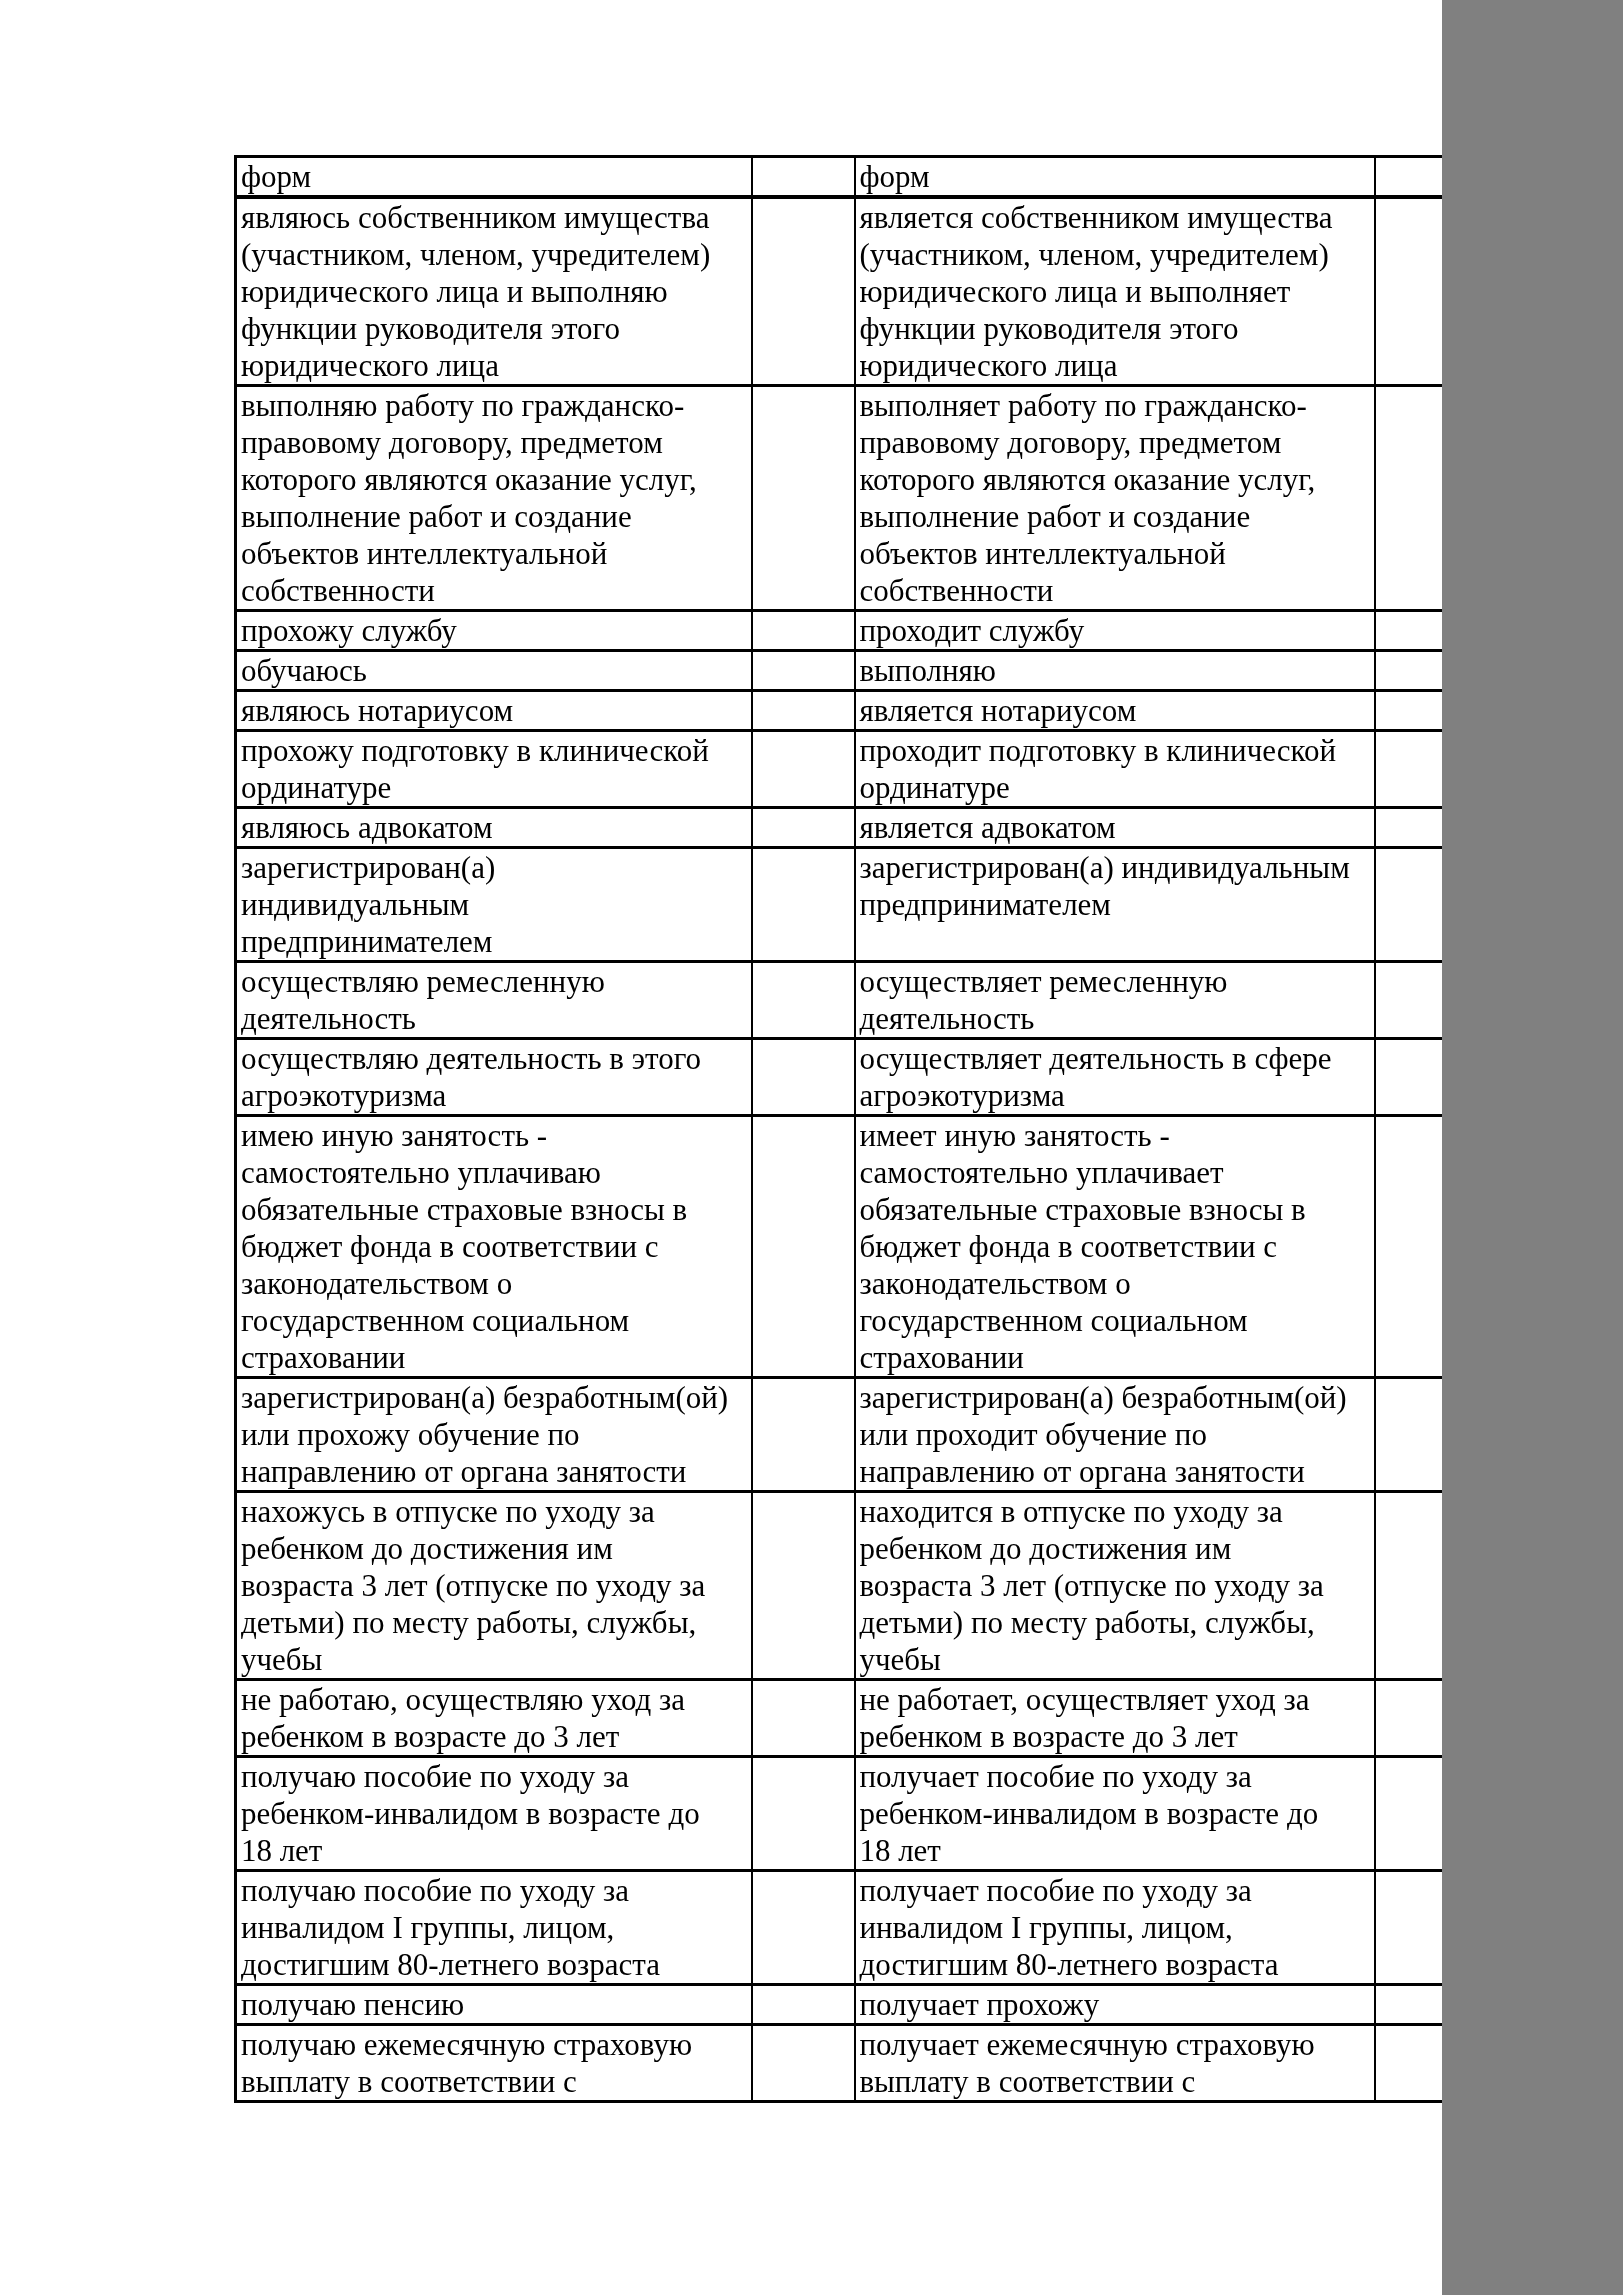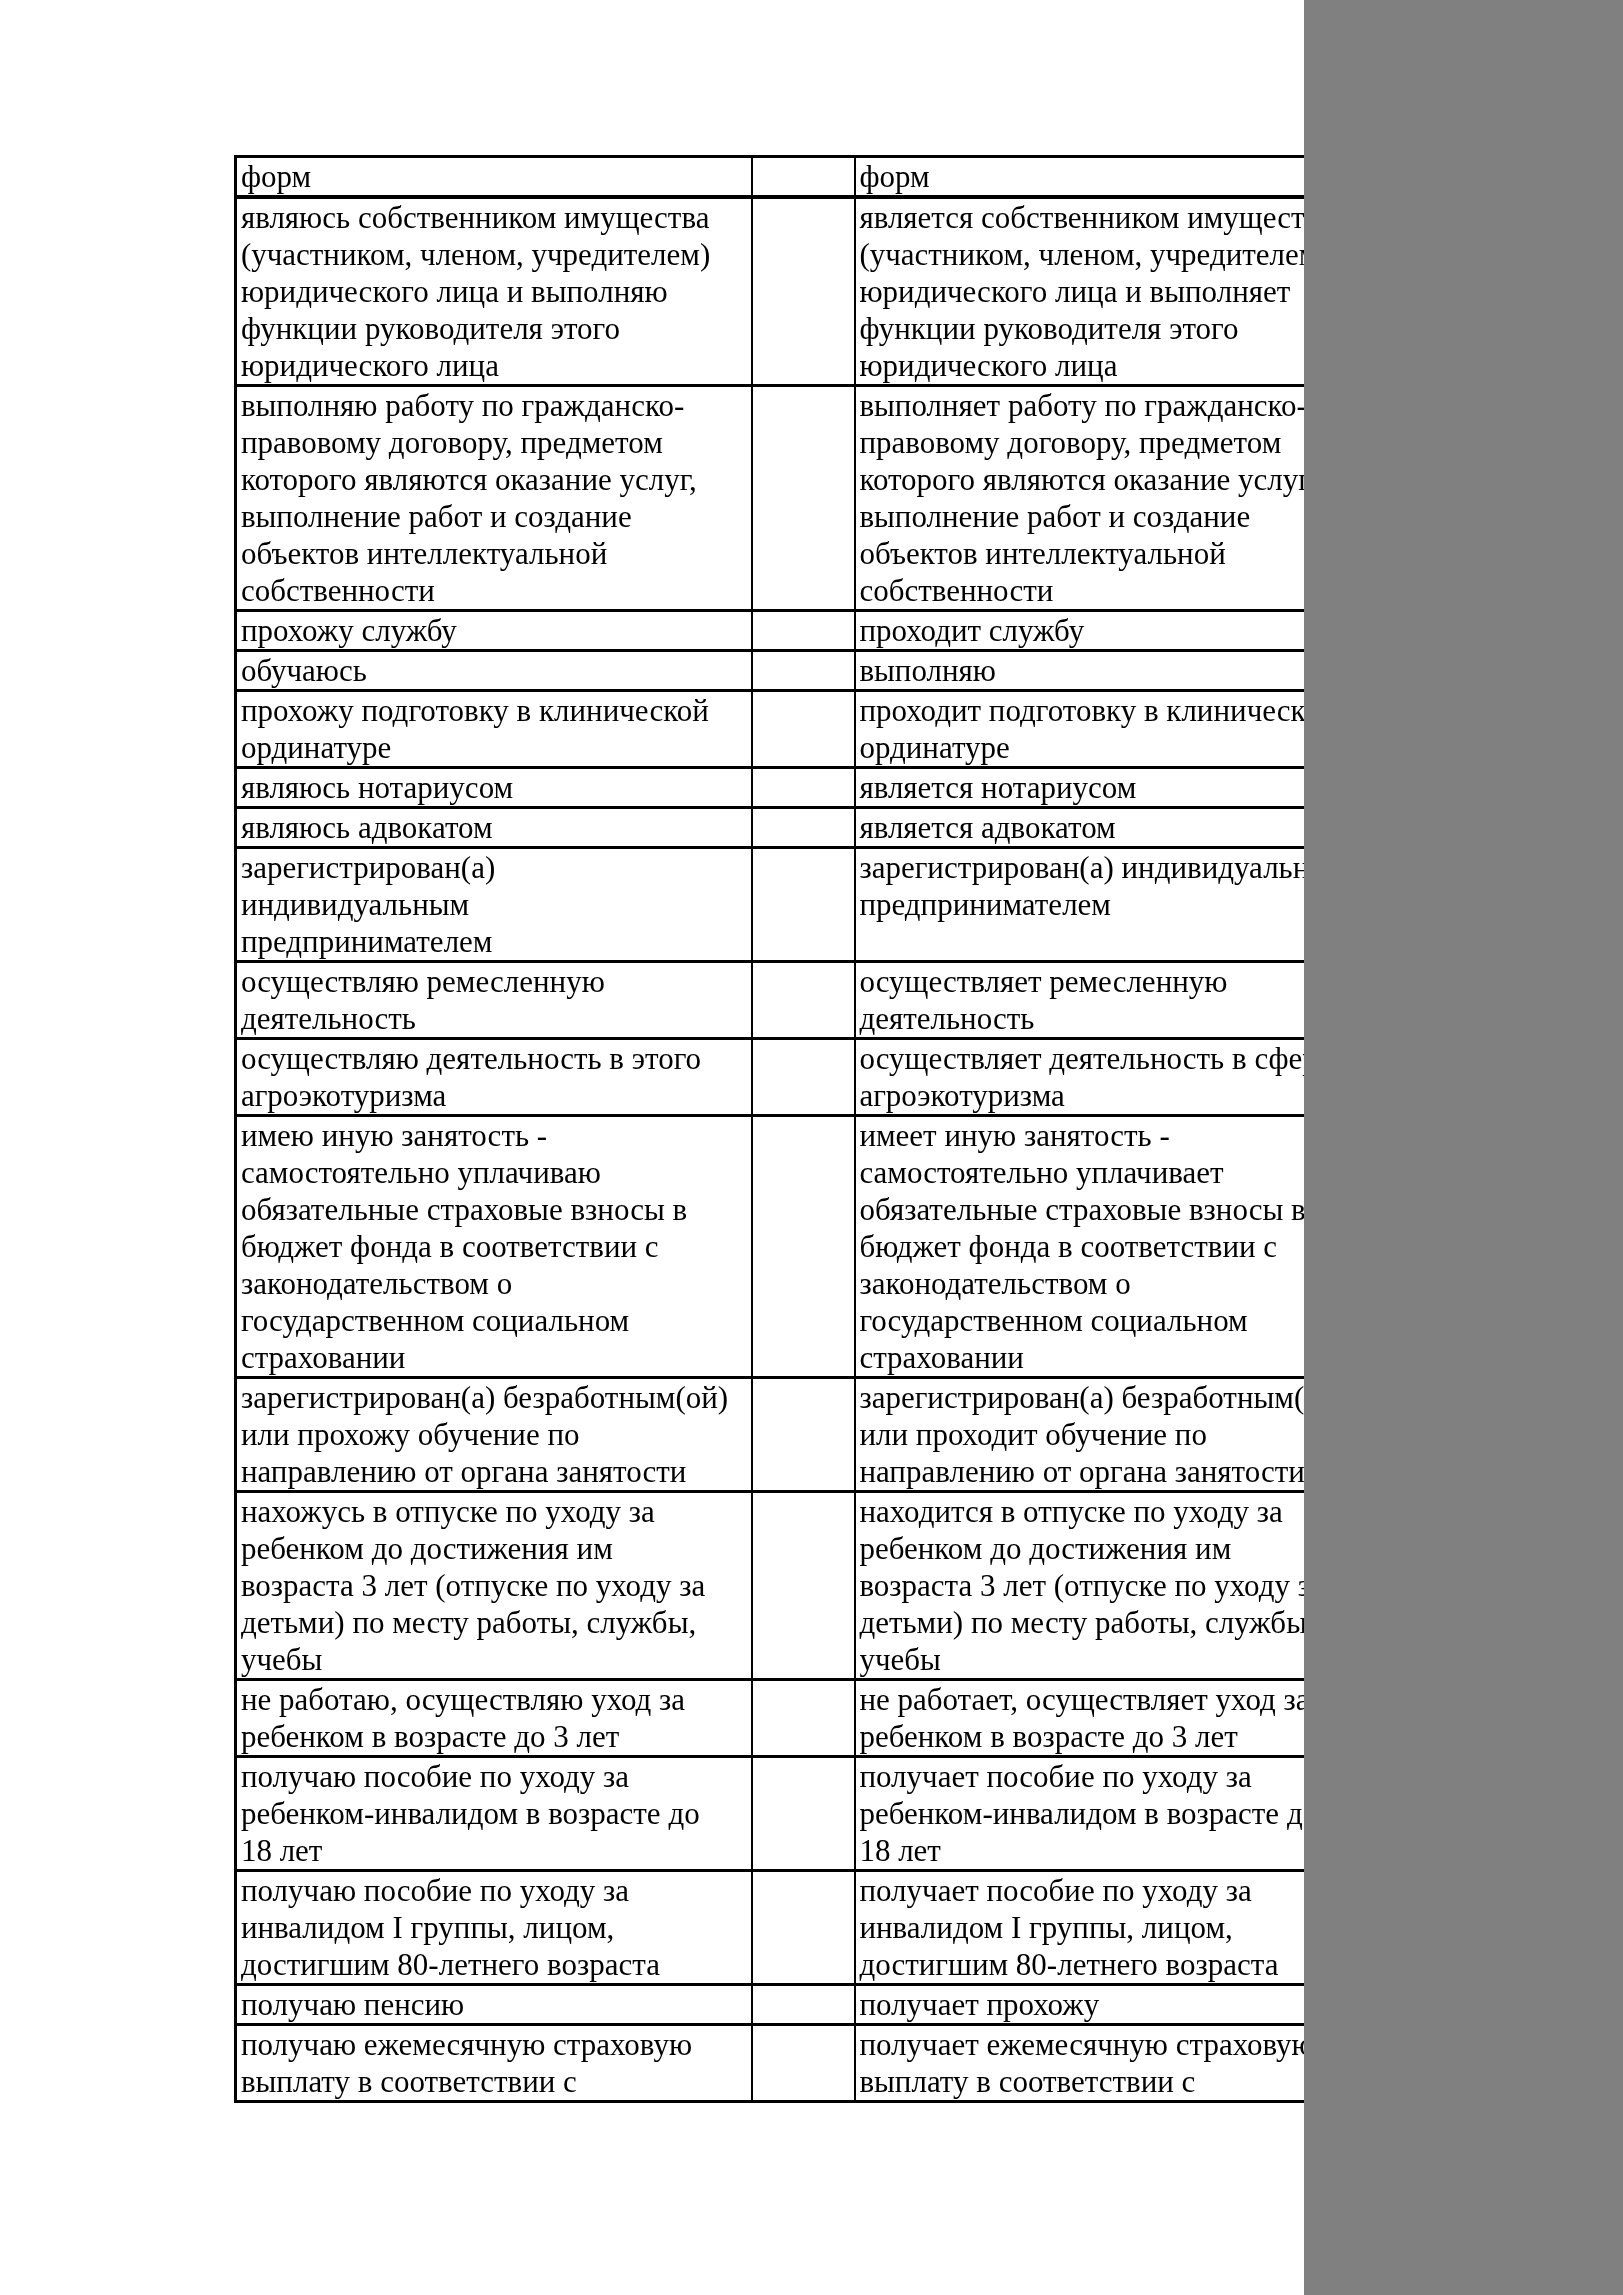--- a/index.html
+++ b/index.html
@@ -2,21 +2,21 @@
 <html style="font-size:10.5px"><head>
 <meta charset="utf-8">
 <style>
   html, body {
     margin: 0;
     padding: 0;
     background: #808080;
   }
   .page {
     position: relative;
-    width: 1304px;
+    width: 1442px;
     height: 2295px;
     background: #ffffff;
     font-family: "Liberation Serif", "DejaVu Serif", serif;
     color: #000000;
     overflow: hidden;
   }
   table.form-table {
     position: absolute;
     left: 234px;
     top: 155px;
@@ -103,31 +103,31 @@
         <td>проходит службу</td>
         <td class="mark"></td>
       </tr>
       <tr>
         <td>обучаюсь</td>
         <td class="mark"></td>
         <td>выполняю</td>
         <td class="mark"></td>
       </tr>
       <tr>
+        <td>являюсь нотариусом</td>
+        <td class="mark"></td>
+        <td>является нотариусом</td>
+        <td class="mark"></td>
+      </tr>
+      <tr>
         <td>прохожу подготовку в клинической
 ординатуре</td>
         <td class="mark"></td>
         <td>проходит подготовку в клинической
 ординатуре</td>
-        <td class="mark"></td>
-      </tr>
-      <tr>
-        <td>являюсь нотариусом</td>
-        <td class="mark"></td>
-        <td>является нотариусом</td>
         <td class="mark"></td>
       </tr>
       <tr>
         <td>являюсь адвокатом</td>
         <td class="mark"></td>
         <td>является адвокатом</td>
         <td class="mark"></td>
       </tr>
       <tr>
         <td>зарегистрирован(а)

